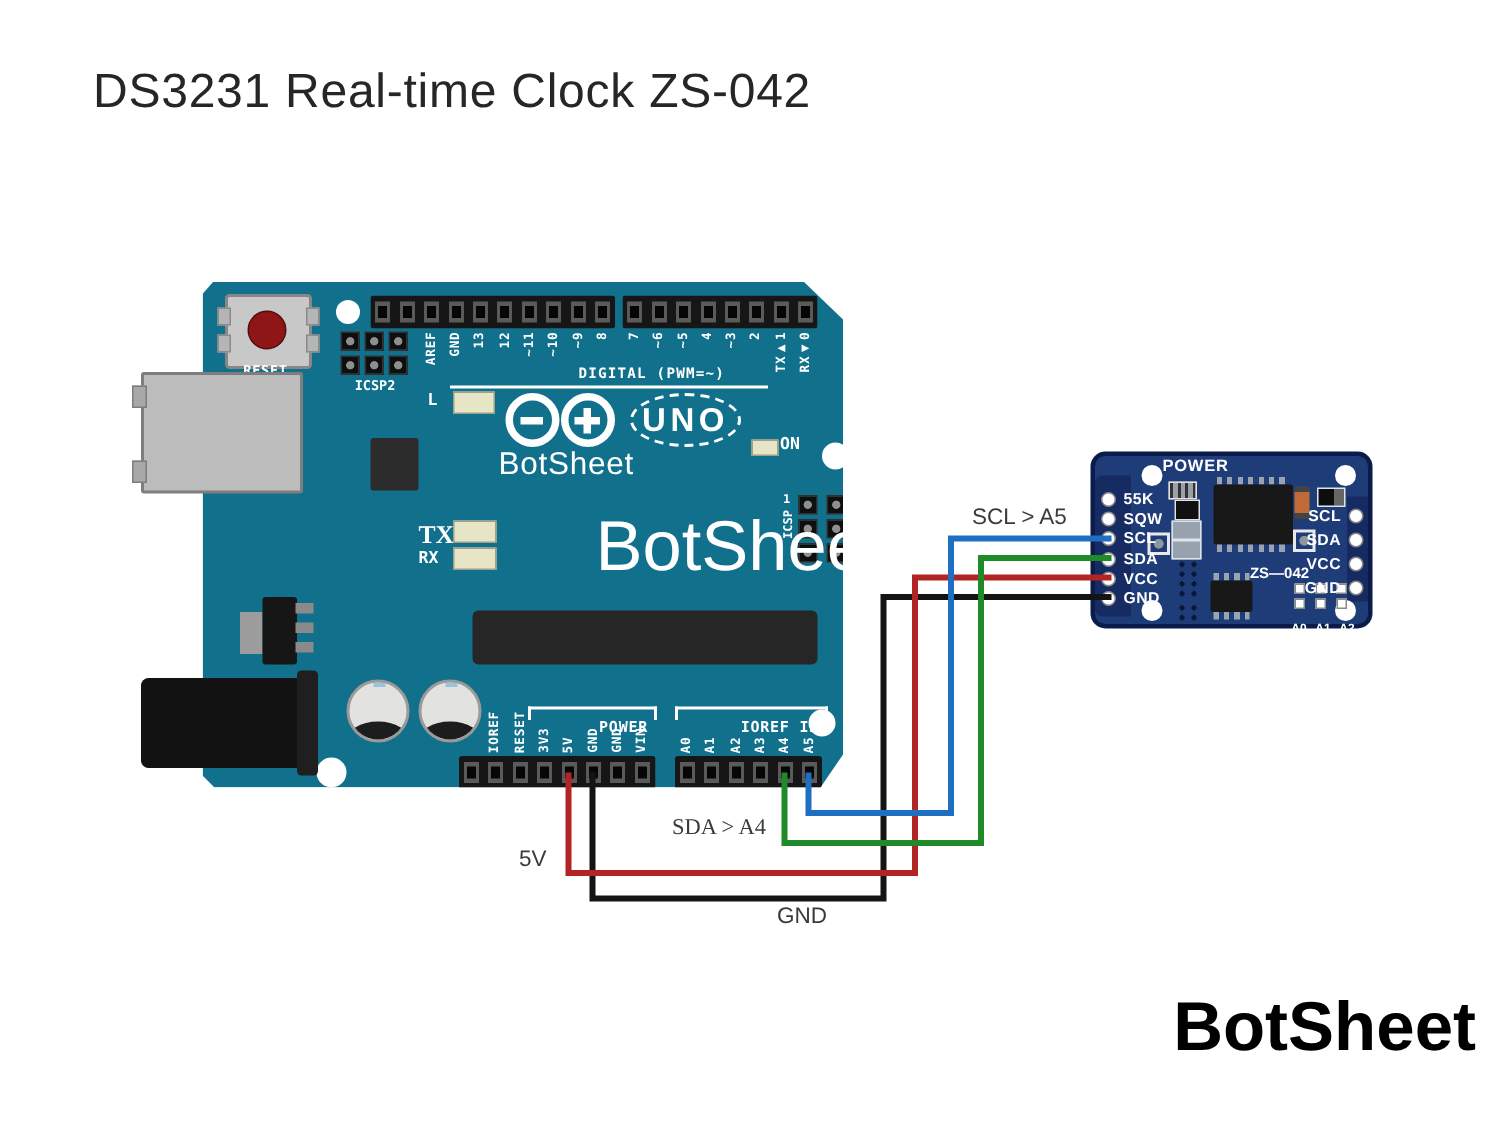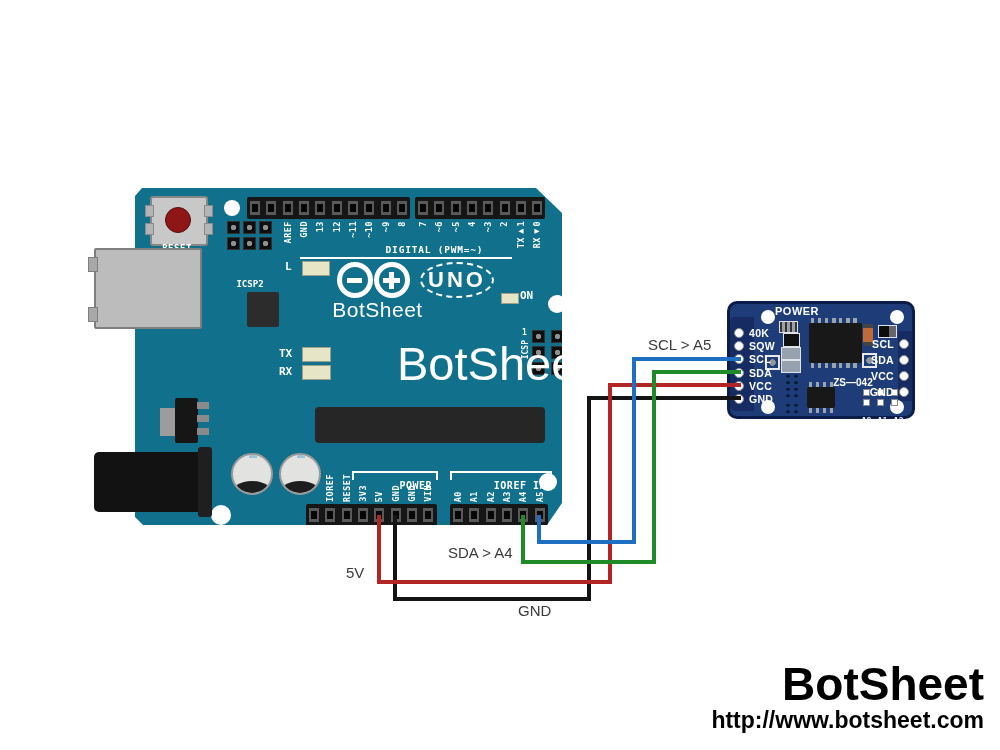--- a/index.html
+++ b/index.html
@@ -28,21 +28,21 @@
 
   #reset-body{left:15px;top:8px;width:54px;height:46px;background:#c8c8c8;border:2px solid #878787;border-radius:3px;}
   .reset-tab{position:absolute;width:7px;height:10px;background:#b5b5b5;border:1px solid #8a8a8a;}
   #reset-circle{left:30px;top:19px;width:24px;height:24px;border-radius:50%;background:#8e1616;border:1px solid #550d0d;}
   #reset-label{left:10px;top:55px;width:64px;text-align:center;font-size:9px;letter-spacing:.5px;}
 
   .icsp-grid{position:absolute;display:grid;}
   #icsp2-pins{left:92px;top:33px;grid-template-columns:repeat(3,13px);gap:3px;}
   #icspr-pins{left:397px;top:142px;grid-template-columns:repeat(2,13px);gap:3px 6px;}
   .pin{width:13px;height:13px;background:radial-gradient(circle,#8f8f8f 0 2.5px,#0f0f0f 3px);border:1px solid #303030;box-sizing:border-box;}
-  #icsp2-label{left:86px;top:65px;width:58px;text-align:center;font-size:9px;margin-top:26px;}
+  #icsp2-label{left:86px;top:65px;width:58px;text-align:center;font-size:9px;}
   #icspr-1{left:387px;top:140px;font-size:8px;}
   #icspr-label{left:386px;top:152px;font-size:8px;writing-mode:vertical-rl;transform:rotate(180deg);}
 
   .hdr{position:absolute;height:22px;background-color:#161616;border-radius:2px;
        background-image:
         repeating-linear-gradient(90deg,transparent 0 5.15px,#060606 5.15px 11.15px,transparent 11.15px 16.3px),
         repeating-linear-gradient(90deg,transparent 0 3.15px,#5a5a5a 3.15px 13.15px,transparent 13.15px 16.3px);
        background-size:100% 8px,100% 14px;background-position:center center;background-repeat:no-repeat;}
   #hdr-dig-left{left:112px;top:9px;width:163px;}
   #hdr-dig-right{left:280px;top:9px;width:130px;}
@@ -66,21 +66,21 @@
   #pow-bracket{left:217px;top:283px;width:82px;}
   #ana-bracket{left:315px;top:283px;width:98px;}
   #power-label{left:217px;top:292px;width:80px;text-align:right;font-size:10px;letter-spacing:.5px;}
   #analog-label{left:313px;top:292px;width:98px;text-align:right;font-size:10px;letter-spacing:.5px;}
 
   .led{position:absolute;background:#e6e6c6;border:1px solid #9f9f8a;}
   #led-l{left:167px;top:73px;width:26px;height:13px;}
   #led-tx{left:167px;top:159px;width:27px;height:13px;}
   #led-rx{left:167px;top:177px;width:27px;height:13px;}
   #lbl-l{left:150px;top:72px;font-size:11px;}
-  #lbl-tx{left:144px;top:159px;font-size:11px;}
+  #lbl-tx{left:144px;top:159px;font-size:17px;font-family:Liberation Serif, serif;}
   #lbl-rx{left:144px;top:177px;font-size:11px;text-align:right;}
   #led-on{left:366px;top:105px;width:16px;height:9px;}
   #lbl-on{left:385px;top:101px;font-size:11px;}
 
   #chip-square{left:112px;top:104px;width:32px;height:35px;background:#2c2c2c;border-radius:2px;}
   #chip-long{left:180px;top:219px;width:230px;height:36px;background:#262626;border-radius:4px;}
 
   .logo-circle{position:absolute;width:36px;height:36px;border:5px solid #fff;border-radius:50%;box-sizing:border-box;}
   #logo-c1{left:202px;top:74px;} #logo-c2{left:239px;top:74px;}
   #logo-minus{left:212px;top:90px;width:15px;height:5px;background:#fff;}
@@ -143,29 +143,30 @@
   .mod-pins.left .cell::before{content:'';width:8px;height:8px;border-radius:50%;background:#fdfdfd;border:1.5px solid #8a8a8a;margin-left:1px;flex:none;}
   .mod-pins.right .cell{justify-content:flex-end;}
   .mod-pins.right .cell::after{content:'';width:8px;height:8px;border-radius:50%;background:#fdfdfd;border:1.5px solid #8a8a8a;flex:none;}
   #mod-pins-left{left:6px;top:25px;width:60px;height:80px;}
   #mod-pins-right{left:136px;top:35px;width:46px;height:64px;}
 
   
   #wires{left:0;top:0;width:1000px;height:750px;pointer-events:none;}
   .wire-label{position:absolute;font-size:15px;color:#3a3a3a;white-space:nowrap;}
   #wl-scl{left:648px;top:336px;}
-  #wl-sda{left:448px;top:544px;}
+  #wl-sda{left:448px;top:544px;font-family:Liberation Serif, serif;}
   #wl-vcc{left:346px;top:564px;}
   #wl-gnd{left:518px;top:602px;}
 </style>
 </head>
 <body>
 
 <div id="stage">
 
+  <div class="abs" id="title">DS3231 Real-time Clock ZS-042</div>
 
   <div class="abs" id="board">
     <div class="hole" style="left:89px;top:12px;width:16px;height:16px;"></div>
     <div class="hole" style="left:413px;top:107px;width:18px;height:18px;"></div>
     <div class="hole" style="left:76px;top:317px;width:20px;height:20px;"></div>
     <div class="hole" style="left:404px;top:285px;width:18px;height:18px;"></div>
 
     <div class="abs" id="reset-body">
       <div class="reset-tab" style="left:-7px;top:7px;"></div>
       <div class="reset-tab" style="left:-7px;top:25px;"></div>
@@ -394,21 +395,21 @@
     <div class="jpad" style="left:150px;top:98px;"></div>
     <div class="jpad" style="left:164px;top:98px;"></div>
     <div class="abs" id="mod-jumper-labels">
         <div class="cell"><span>A0</span></div>
         <div class="cell"><span>A1</span></div>
         <div class="cell"><span>A2</span></div>
       </div>
 
     <div class="mod-pins left" id="mod-pins-left">
         <div class="cell">
-          <span>40K</span>
+          <span>55K</span>
         </div>
         <div class="cell">
           <span>SQW</span>
         </div>
         <div class="cell">
           <span>SCL</span>
         </div>
         <div class="cell">
           <span>SDA</span>
         </div>
@@ -442,16 +443,15 @@
     <polyline points="539,515 539,542 634,542 634,359 741,359" fill="none" stroke-width="4" stroke="#1e6ec2"></polyline>
   </svg>
 
   <div class="wire-label" id="wl-scl">SCL &gt; A5</div>
   <div class="wire-label" id="wl-sda">SDA &gt; A4</div>
   <div class="wire-label" id="wl-vcc">5V</div>
   <div class="wire-label" id="wl-gnd">GND</div>
 
   <div class="abs" id="footer">
     <div class="brand">BotSheet</div>
-    <div class="url">http://www.botsheet.com</div>
   </div>
 
 </div>
 
 </body></html>

